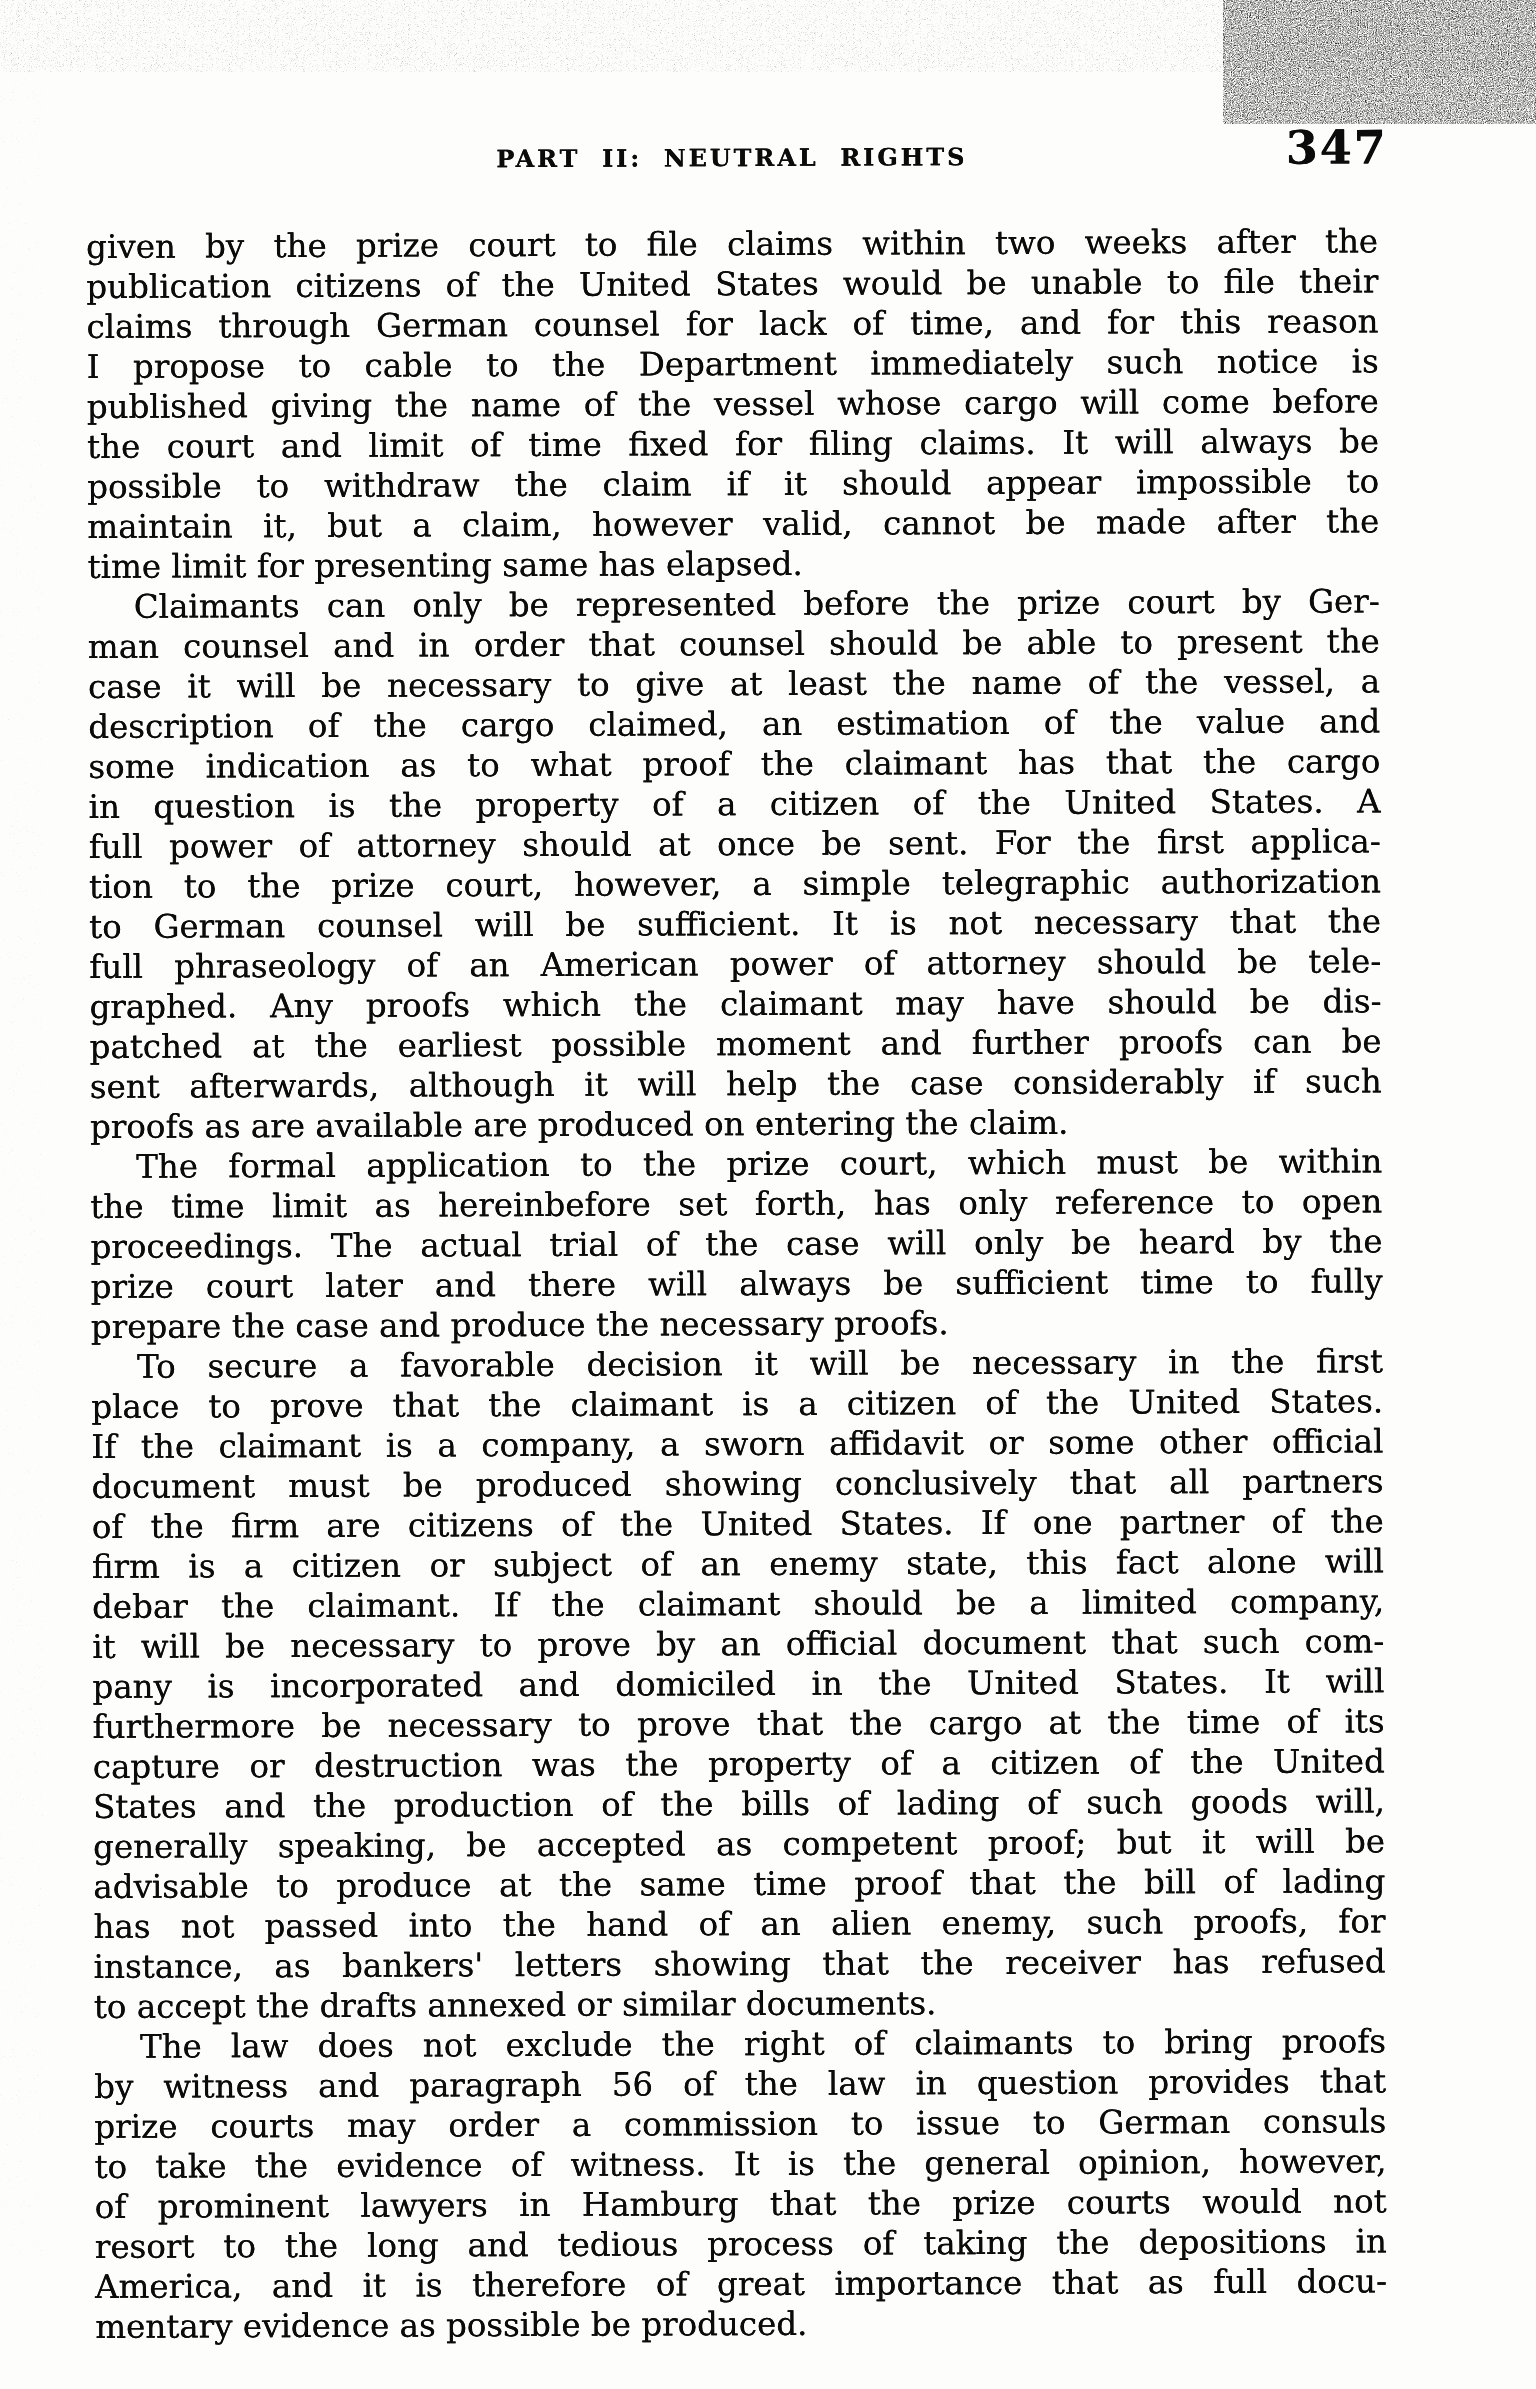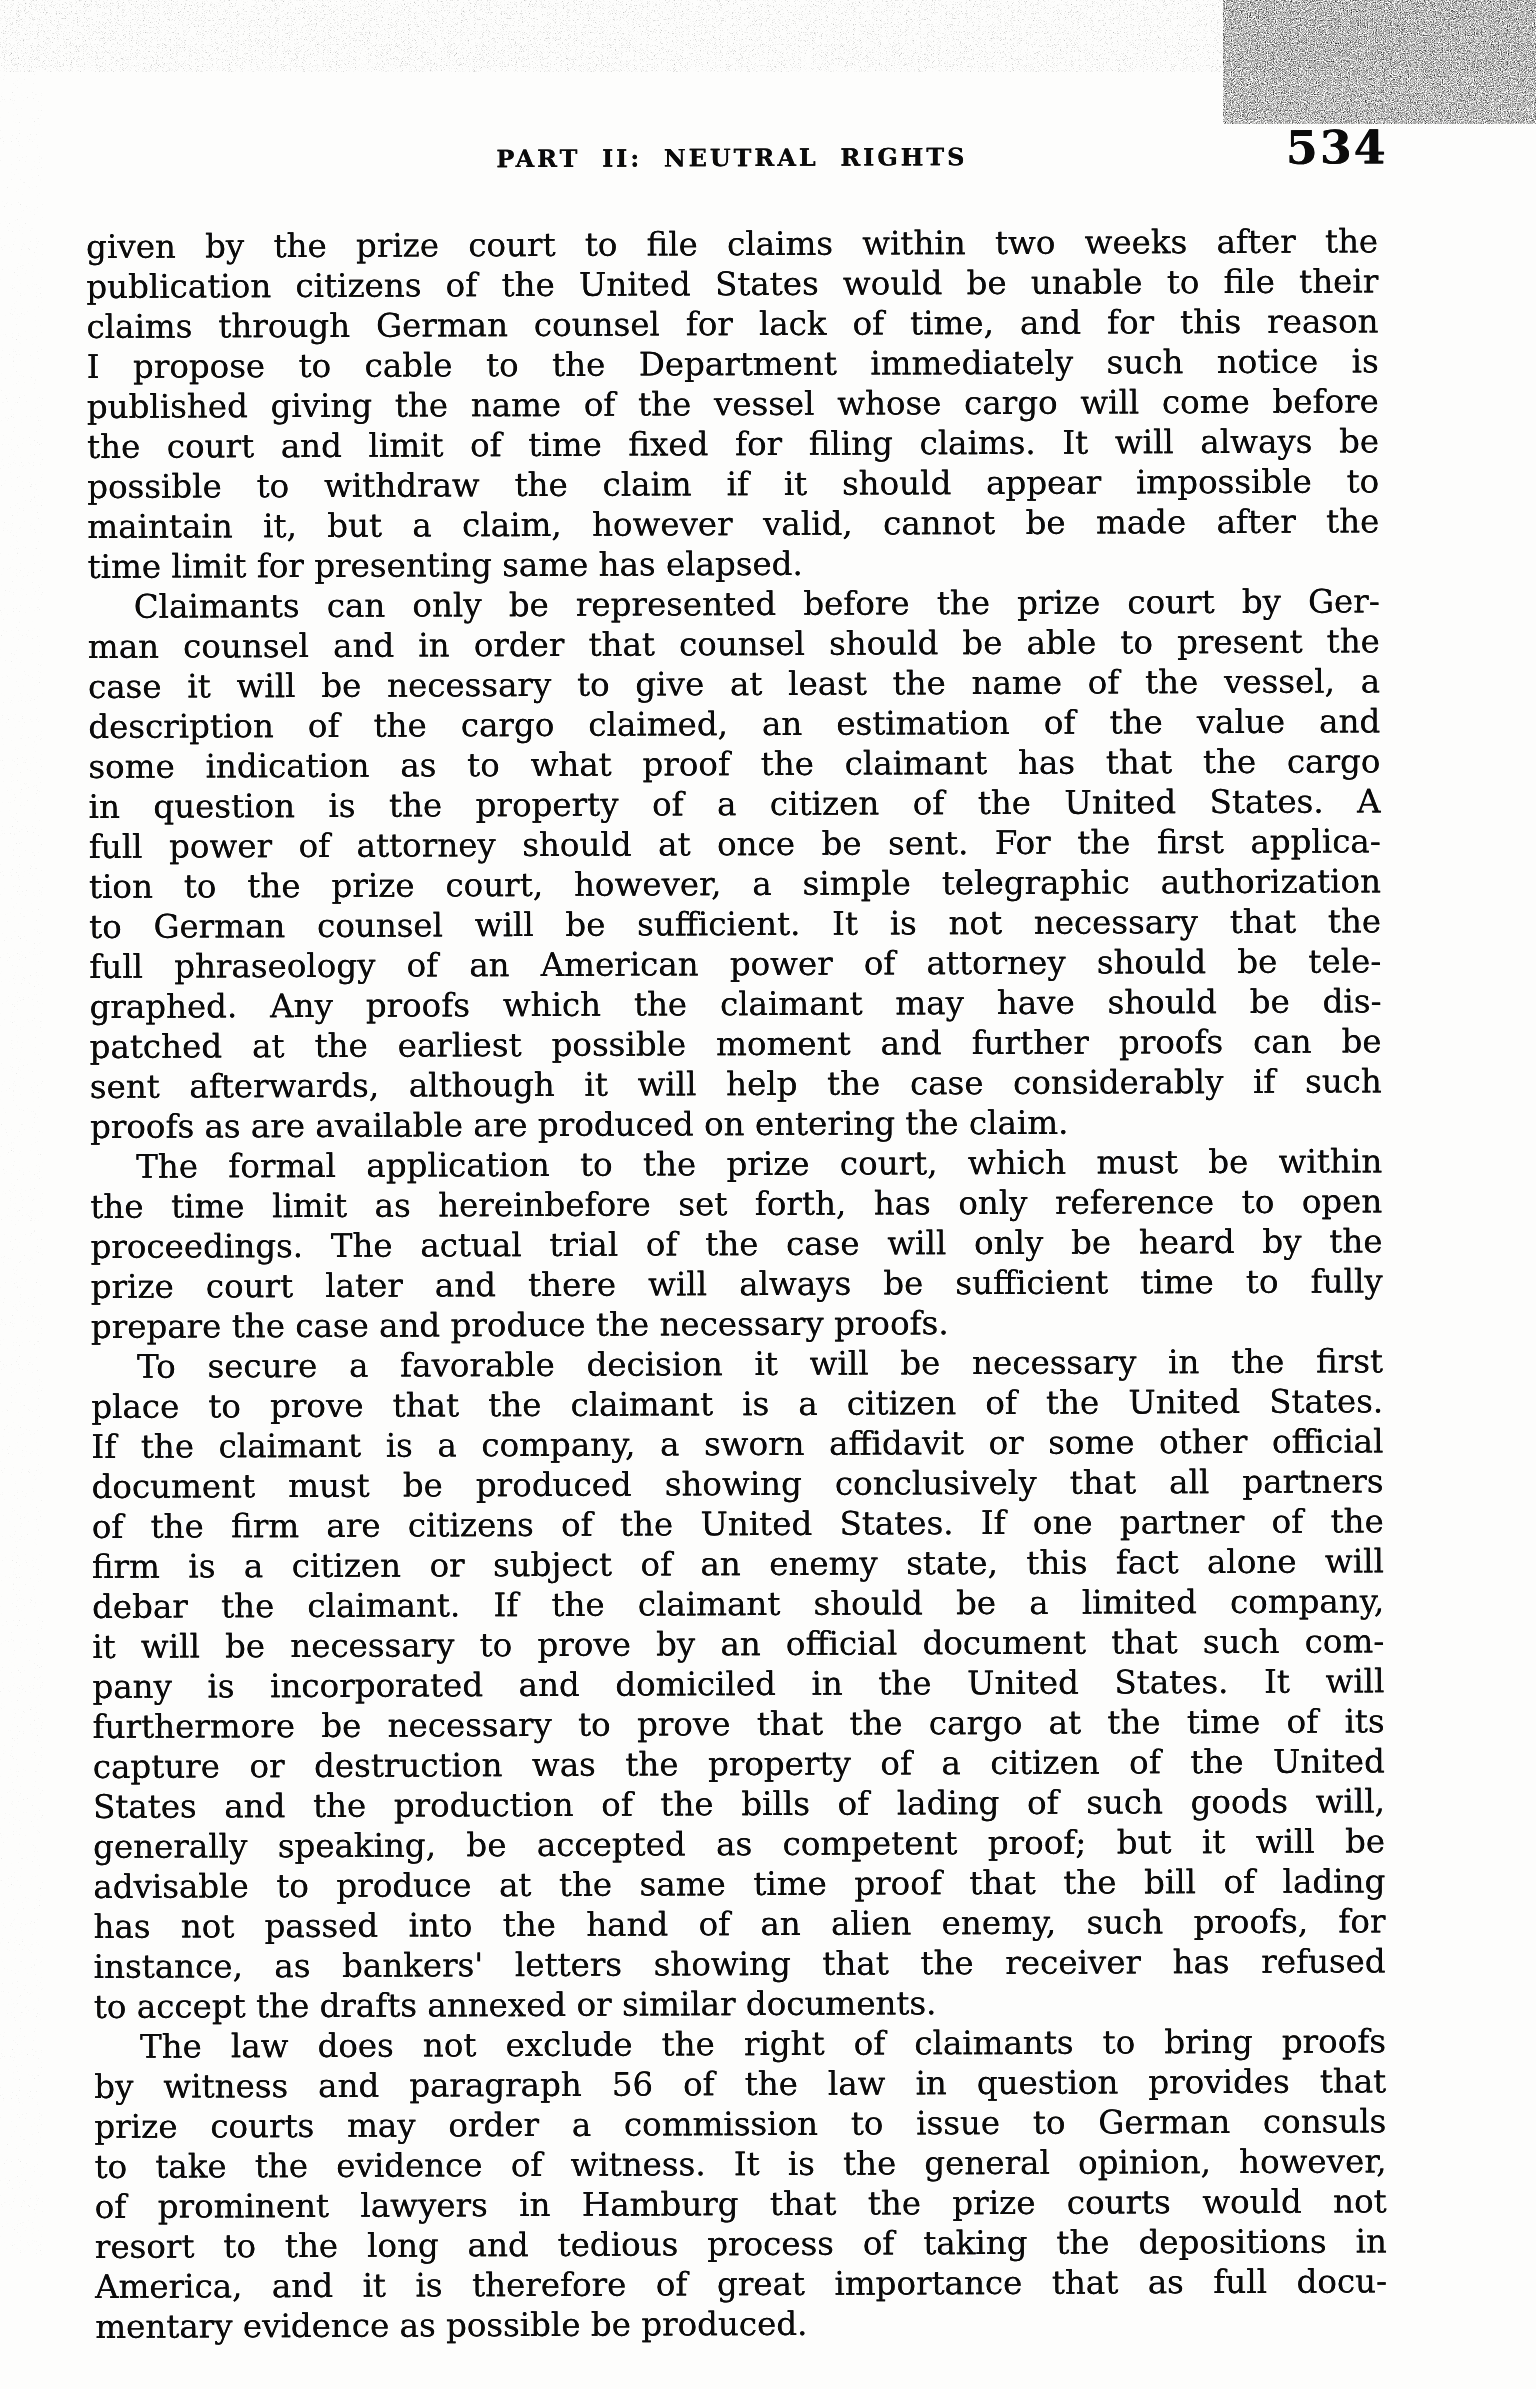--- a/index.html
+++ b/index.html
@@ -95,21 +95,21 @@
       <feTurbulence type="fractalNoise" baseFrequency="0.5" numOctaves="2" seed="3"></feTurbulence>
       <feColorMatrix type="matrix" values="0 0 0 0 0  0 0 0 0 0  0 0 0 0 0  0.8 0.8 0.8 0 -1.5"></feColorMatrix>
     </filter>
     <rect width="90" height="4600" filter="url(#grainC)"></rect>
   </svg>
 
   <div class="tilt">
 
     <div class="running-head-title">PART II: NEUTRAL RIGHTS</div>
 
-    <div class="page-number">534</div>
+    <div class="page-number">347</div>
 
     <div class="text-block">
         <div class="para">
           <div class="line">given by the prize court to file claims within two weeks after the</div>
           <div class="line">publication citizens of the United States would be unable to file their</div>
           <div class="line">claims through German counsel for lack of time, and for this reason</div>
           <div class="line">I propose to cable to the Department immediately such notice is</div>
           <div class="line">published giving the name of the vessel whose cargo will come before</div>
           <div class="line">the court and limit of time fixed for filing claims. It will always be</div>
           <div class="line">possible to withdraw the claim if it should appear impossible to</div>

